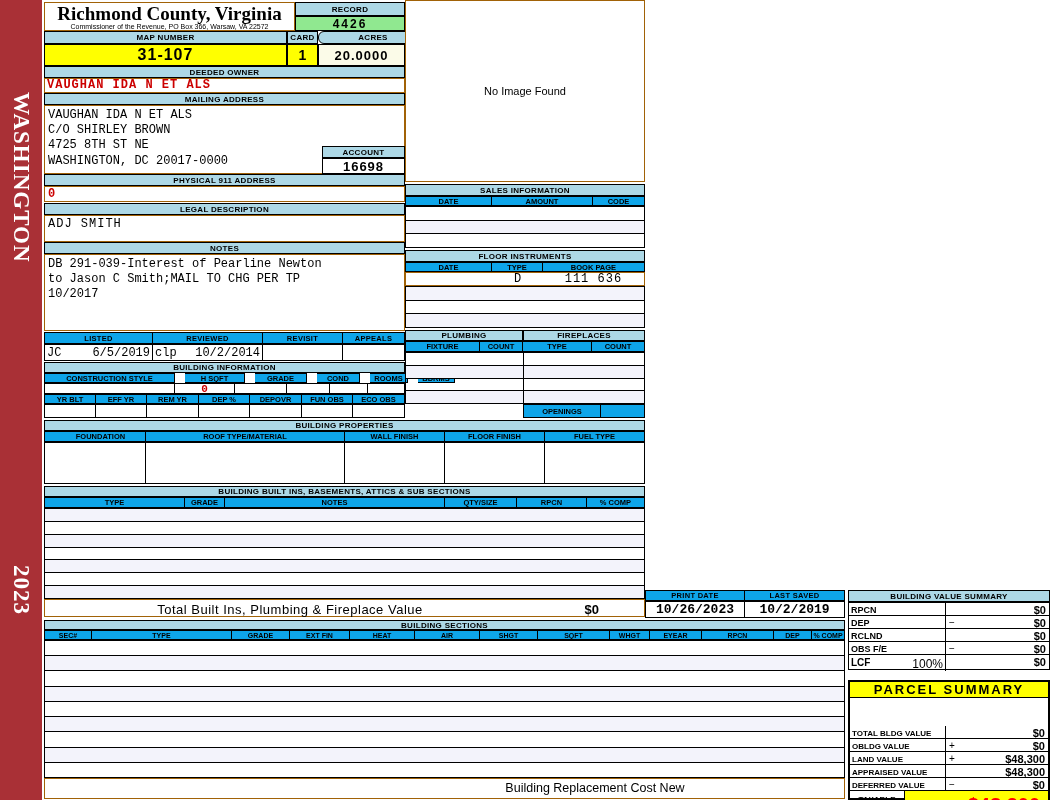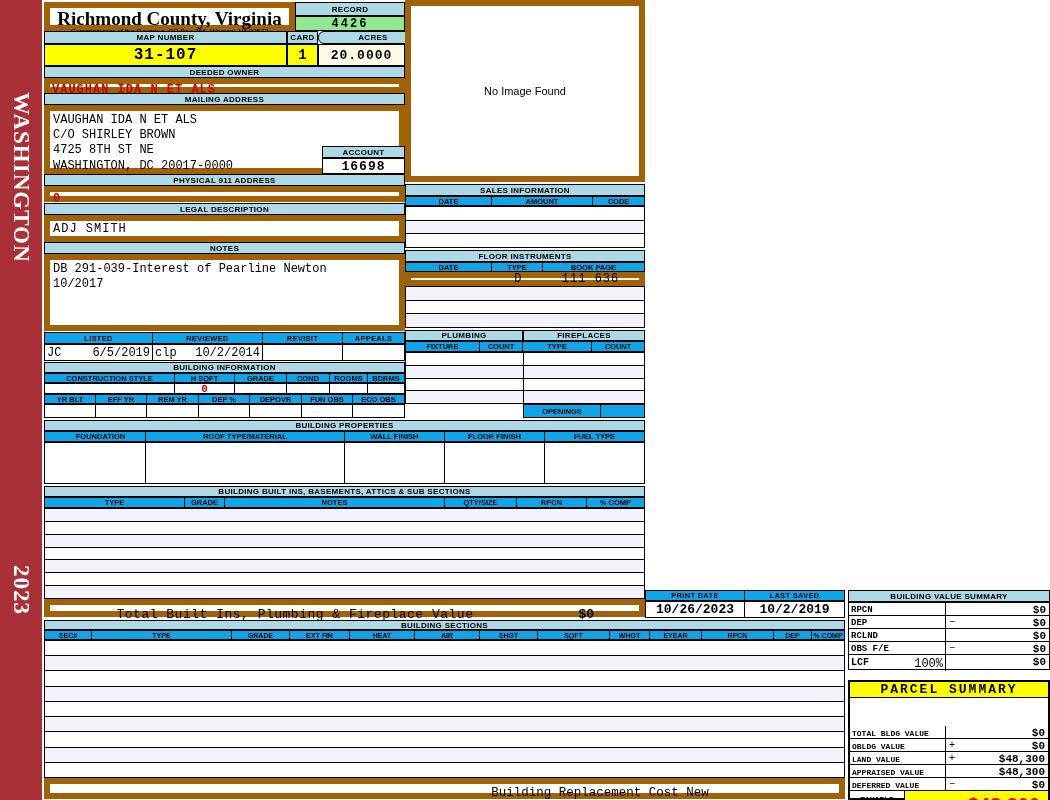--- a/index.html
+++ b/index.html
@@ -1,33 +1,33 @@
 <!DOCTYPE html>
 <html style="--band: #ADD8E6; --yellow: #FFFF00; --green: #90E890; --ivory: #FBFBE8; --sidebar: #A93036; --redtext: #CC0000; --brightred: #FF0000; --rowtint: #F3F3FB;"><head>
 <meta charset="utf-8">
 <style>
   * { margin:0; padding:0; box-sizing:border-box; }
   html,body { width:1050px; height:800px; }
   body { position:relative; background:#fff; font-family:"Liberation Sans",sans-serif; overflow:hidden; }
   .abs { position:absolute; }
-  .mono { font-family:Liberation Mono, monospace; }
+  .mono { font-family:Liberation Sans, sans-serif; }
   .band { background:var(--band); border:1px solid #000; display:flex; align-items:center; justify-content:center;
           font:bold 8px "Liberation Sans",sans-serif; letter-spacing:.3px; white-space:nowrap; color:#000; }
   .hrow { display:flex; }
   .hrow .hc { background:#0ea5e9; border:1px solid #000; border-left:none; display:flex; align-items:center; justify-content:center;
           font:bold 7.5px "Liberation Sans",sans-serif; white-space:nowrap; }
   .hrow .hc:first-child { border-left:1px solid #000; }
   .vrow { display:flex; }
   .vrow .vc { border:1px solid #000; border-left:none; display:flex; align-items:center; }
   .vrow .vc:first-child { border-left:1px solid #000; }
   .rows { border:1px solid #000; display:flex; flex-direction:column; background:#fff; }
   .rows .erow { flex:1; border-bottom:1px solid #000; }
   .rows .erow:last-child { border-bottom:none; }
   .tint { background:var(--rowtint); }
-  .box { border:6px solid #a16207; background:#fff; }
+  .box { border:1px solid #a16207; background:#fff; }
   .val { font-family:"Liberation Mono","DejaVu Sans Mono",monospace; font-size:12px; color:#000; }
   .bold { font-weight:bold; }
   .red { color:var(--redtext); }
   .center { display:flex; align-items:center; justify-content:center; }
   .vtext { writing-mode:vertical-rl; color:#fff; font-family:"Liberation Serif",serif; font-weight:bold;
            font-size:23px; letter-spacing:1px; white-space:nowrap; }
 </style>
 </head>
 <body>
 
@@ -65,20 +65,21 @@
 
 <div class="abs band" style="left:44px;top:174px;width:361px;height:12px;">PHYSICAL 911 ADDRESS</div>
 <div class="abs box val bold red" style="left:44px;top:186px;width:361px;height:16px;padding-left:3px;line-height:14px;">0</div>
 
 <div class="abs band" style="left:44px;top:203px;width:361px;height:12px;">LEGAL DESCRIPTION</div>
 <div class="abs box val" style="left:44px;top:215px;width:361px;height:27px;padding:1px 0 0 3px;letter-spacing:1px;line-height:14px;">ADJ SMITH</div>
 
 <div class="abs band" style="left:44px;top:242px;width:361px;height:12px;">NOTES</div>
 <div class="abs box" style="left:44px;top:254px;width:361px;height:77px;padding:2px 0 0 3px;">
   <div class="val" style="line-height:15px;">DB 291-039-Interest of Pearline Newton</div>
+  <div class="val" style="line-height:15px;">to Jason C Smith;MAIL TO CHG PER TP</div>
   <div class="val" style="line-height:15px;">10/2017</div>
 </div>
 
 <div class="abs hrow" style="left:44px;top:332px;height:12px;">
   <div class="hc band" style="width:109px;">LISTED</div>
   <div class="hc band" style="width:110px;">REVIEWED</div>
   <div class="hc band" style="width:80px;">REVISIT</div>
   <div class="hc band" style="width:62px;">APPEALS</div>
 </div>
 <div class="abs vrow" style="left:44px;top:344px;height:17px;">
@@ -88,21 +89,21 @@
   </div>
   <div class="vc val" style="width:110px;justify-content:space-between;padding:0 2px;">
     <span>clp</span>
       <span>10/2/2014</span>
   </div>
   <div class="vc val" style="width:80px;"></div>
   <div class="vc val" style="width:62px;"></div>
 </div>
 
 <div class="abs band" style="left:44px;top:362px;width:361px;height:11px;">BUILDING INFORMATION</div>
-<div class="abs hrow" style="left:44px;top:373px;height:10px;">
+<div class="abs hrow" style="left:44px;top:373px;height:10px;gap:10px;">
   <div class="hc" style="width:131px;">CONSTRUCTION STYLE</div>
   <div class="hc" style="width:60px;">H SQFT</div>
   <div class="hc" style="width:52px;">GRADE</div>
   <div class="hc" style="width:43px;">COND</div>
   <div class="hc" style="width:38px;">ROOMS</div>
   <div class="hc" style="width:37px;">BDRMS</div>
 </div>
 <div class="abs vrow" style="left:44px;top:383px;height:11px;">
   <div class="vc val center" style="width:131px;"></div>
   <div class="vc val bold red center" style="width:60px;font-size:11px;justify-content:center;">0</div>

